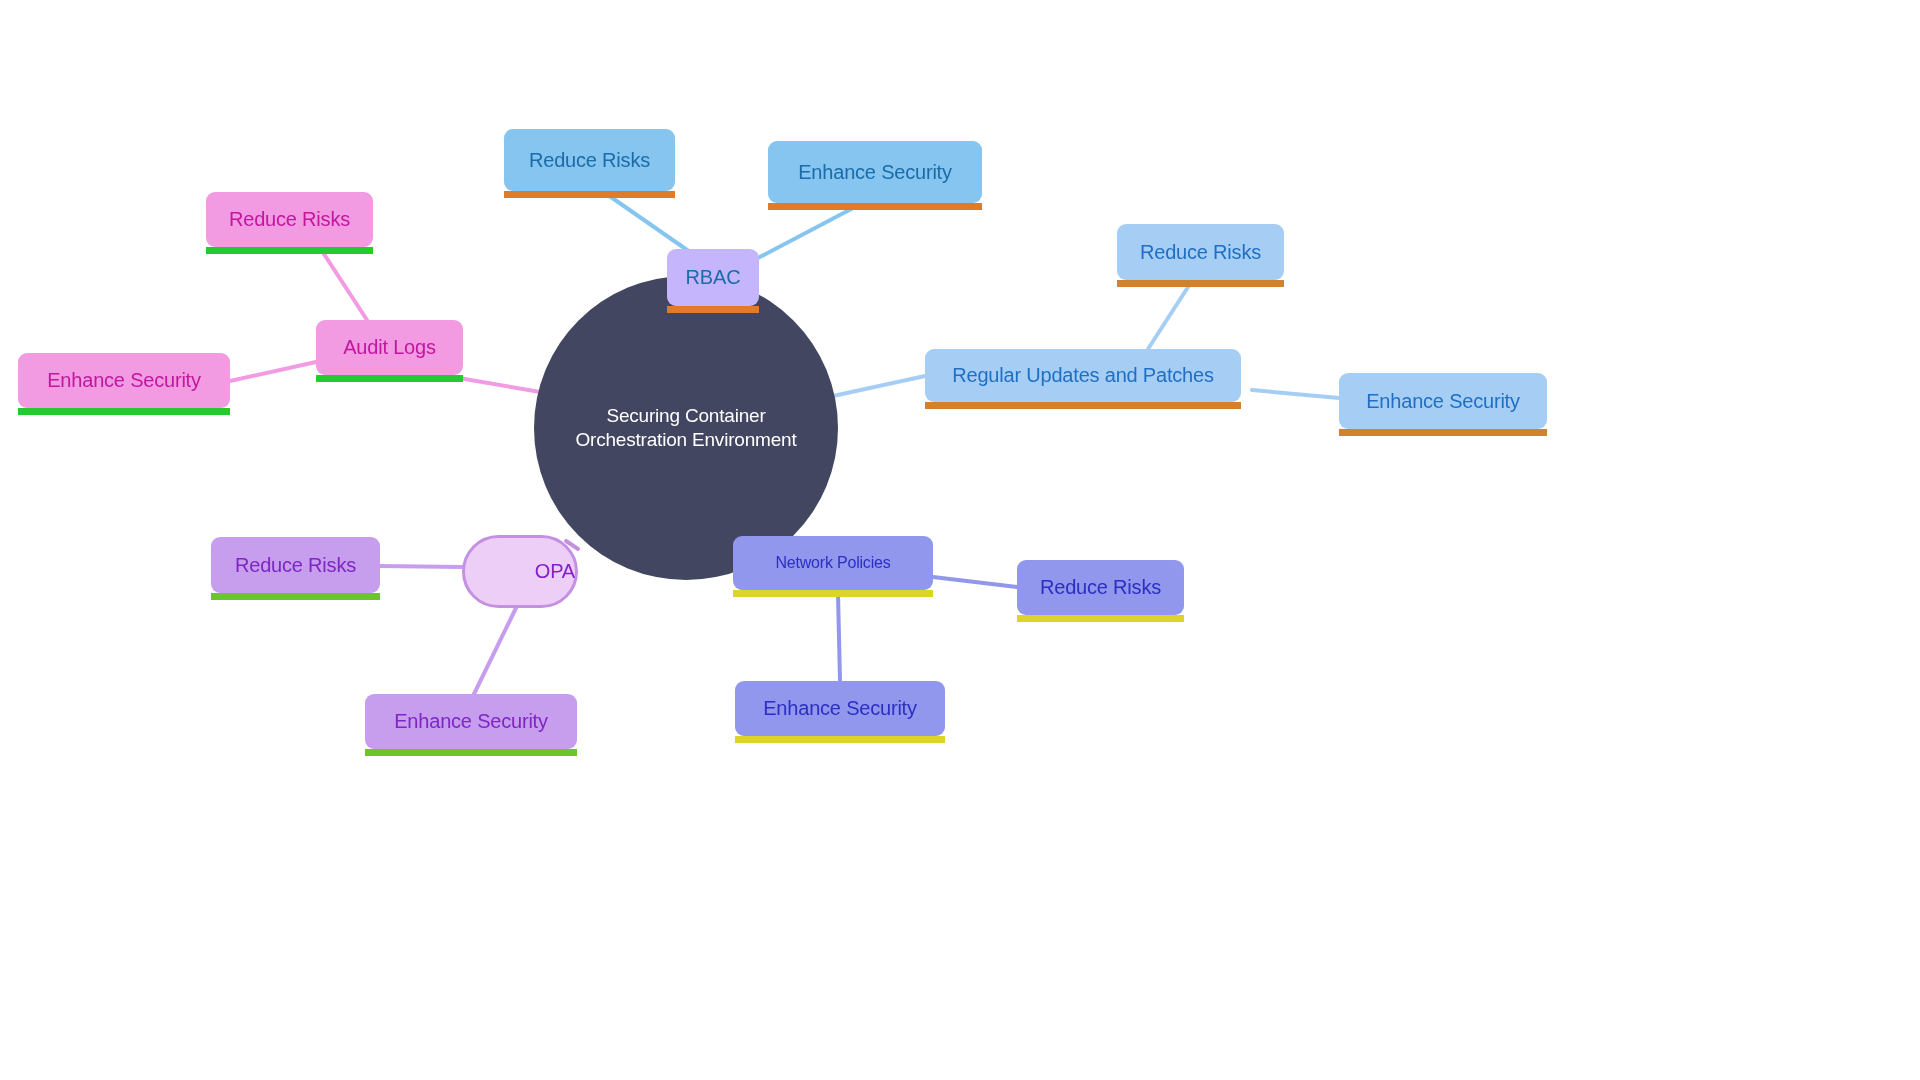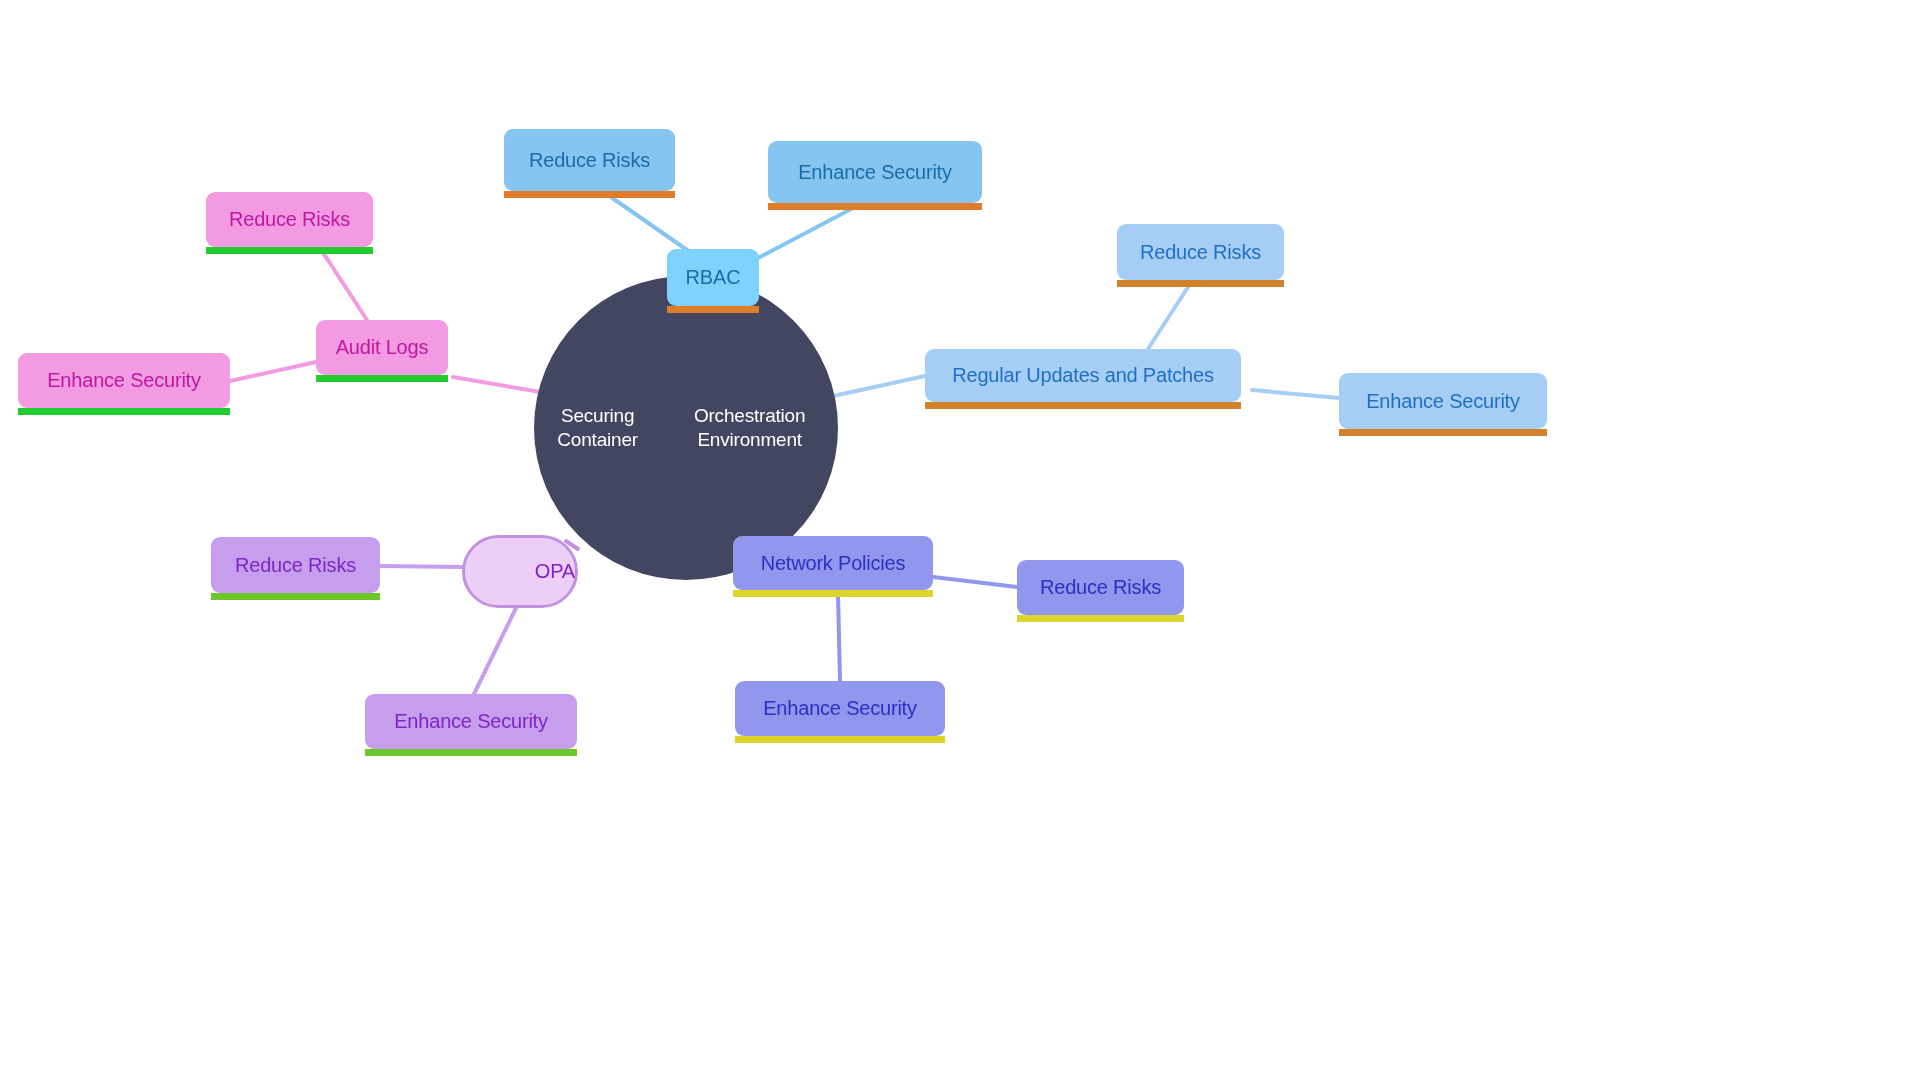--- a/index.html
+++ b/index.html
@@ -44,21 +44,21 @@
   .node.rect .underline {
     position: absolute;
     left: 0;
     right: 0;
     bottom: -7px;
     height: 7px;
   }
   
   .node.ellipse {
     border-radius: 50%;
-    flex-direction: row;
+    flex-direction: column;
     line-height: 1.28;
     white-space: normal;
   }
   
   .node.pill {
     border-radius: 999px;
   }
   .label { position: relative; z-index: 2; }
 </style>
 </head>
@@ -83,21 +83,21 @@
       <path d="M 367 320 L 322 251" stroke="#f29ae2" stroke-width="4" fill="none" stroke-linecap="round"></path>
       <path d="M 316 362 L 230 381" stroke="#f29ae2" stroke-width="4" fill="none" stroke-linecap="round"></path>
     </svg>
 
   <div class="node ellipse" id="root-node" style="left: 534px; top: 276px; width: 304px; height: 304px; background: rgb(67, 70, 97); color: rgb(255, 255, 255); font-size: 19px;">
     <span class="label">Securing Container</span>
     <span class="label">Orchestration Environment</span>
   </div>
 
   <div id="node-layer">
-      <div class="node rect" style="left: 667px; top: 249px; width: 92px; height: 57px; background: #7dd3fc; color: rgb(27, 108, 168); font-size: 20px;">
+      <div class="node rect" style="left: 667px; top: 249px; width: 92px; height: 57px; background: #c4b5fd; color: rgb(27, 108, 168); font-size: 20px;">
         <span class="label">RBAC</span>
         <span class="underline" style="background: rgb(224, 123, 42);"></span>
       </div>
       <div class="node rect" style="left: 504px; top: 129px; width: 171px; height: 62px; background: rgb(133, 197, 240); color: rgb(27, 108, 168); font-size: 20px;">
         <span class="label">Reduce Risks</span>
         <span class="underline" style="background: rgb(224, 123, 42);"></span>
       </div>
       <div class="node rect" style="left: 768px; top: 141px; width: 214px; height: 62px; background: rgb(133, 197, 240); color: rgb(27, 108, 168); font-size: 20px;">
         <span class="label">Enhance Security</span>
         <span class="underline" style="background: rgb(224, 123, 42);"></span>
@@ -107,21 +107,21 @@
         <span class="underline" style="background: rgb(209, 130, 43);"></span>
       </div>
       <div class="node rect" style="left: 1117px; top: 224px; width: 167px; height: 56px; background: rgb(166, 206, 245); color: rgb(31, 111, 196); font-size: 20px;">
         <span class="label">Reduce Risks</span>
         <span class="underline" style="background: rgb(209, 130, 43);"></span>
       </div>
       <div class="node rect" style="left: 1339px; top: 373px; width: 208px; height: 56px; background: rgb(166, 206, 245); color: rgb(31, 111, 196); font-size: 20px;">
         <span class="label">Enhance Security</span>
         <span class="underline" style="background: rgb(209, 130, 43);"></span>
       </div>
-      <div class="node rect" style="left: 733px; top: 536px; width: 200px; height: 54px; background: rgb(145, 151, 236); color: rgb(43, 47, 196); font-size: 20px;">
+      <div class="node rect" style="left: 733px; top: 536px; width: 200px; height: 54px; background: rgb(145, 151, 236); color: rgb(43, 47, 196); font-size: 16px;">
         <span class="label">Network Policies</span>
         <span class="underline" style="background: rgb(220, 211, 43);"></span>
       </div>
       <div class="node rect" style="left: 1017px; top: 560px; width: 167px; height: 55px; background: rgb(145, 151, 236); color: rgb(43, 47, 196); font-size: 20px;">
         <span class="label">Reduce Risks</span>
         <span class="underline" style="background: rgb(220, 211, 43);"></span>
       </div>
       <div class="node rect" style="left: 735px; top: 681px; width: 210px; height: 55px; background: rgb(145, 151, 236); color: rgb(43, 47, 196); font-size: 20px;">
         <span class="label">Enhance Security</span>
         <span class="underline" style="background: rgb(220, 211, 43);"></span>
@@ -130,21 +130,21 @@
         <span class="label">OPA</span>
       </div>
       <div class="node rect" style="left: 211px; top: 537px; width: 169px; height: 56px; background: rgb(199, 157, 237); color: rgb(127, 38, 196); font-size: 20px;">
         <span class="label">Reduce Risks</span>
         <span class="underline" style="background: rgb(108, 198, 42);"></span>
       </div>
       <div class="node rect" style="left: 365px; top: 694px; width: 212px; height: 55px; background: rgb(199, 157, 237); color: rgb(127, 38, 196); font-size: 20px;">
         <span class="label">Enhance Security</span>
         <span class="underline" style="background: rgb(108, 198, 42);"></span>
       </div>
-      <div class="node rect" style="left: 316px; top: 320px; width: 132px; height: 55px; background: rgb(242, 154, 226); color: rgb(194, 23, 159); font-size: 20px;">
+      <div class="node rect" style="left: 316px; top: 320px; width: 147px; height: 55px; background: rgb(242, 154, 226); color: rgb(194, 23, 159); font-size: 20px;">
         <span class="label">Audit Logs</span>
         <span class="underline" style="background: rgb(34, 203, 46);"></span>
       </div>
       <div class="node rect" style="left: 206px; top: 192px; width: 167px; height: 55px; background: rgb(242, 154, 226); color: rgb(194, 23, 159); font-size: 20px;">
         <span class="label">Reduce Risks</span>
         <span class="underline" style="background: rgb(34, 203, 46);"></span>
       </div>
       <div class="node rect" style="left: 18px; top: 353px; width: 212px; height: 55px; background: rgb(242, 154, 226); color: rgb(194, 23, 159); font-size: 20px;">
         <span class="label">Enhance Security</span>
         <span class="underline" style="background: rgb(34, 203, 46);"></span>

